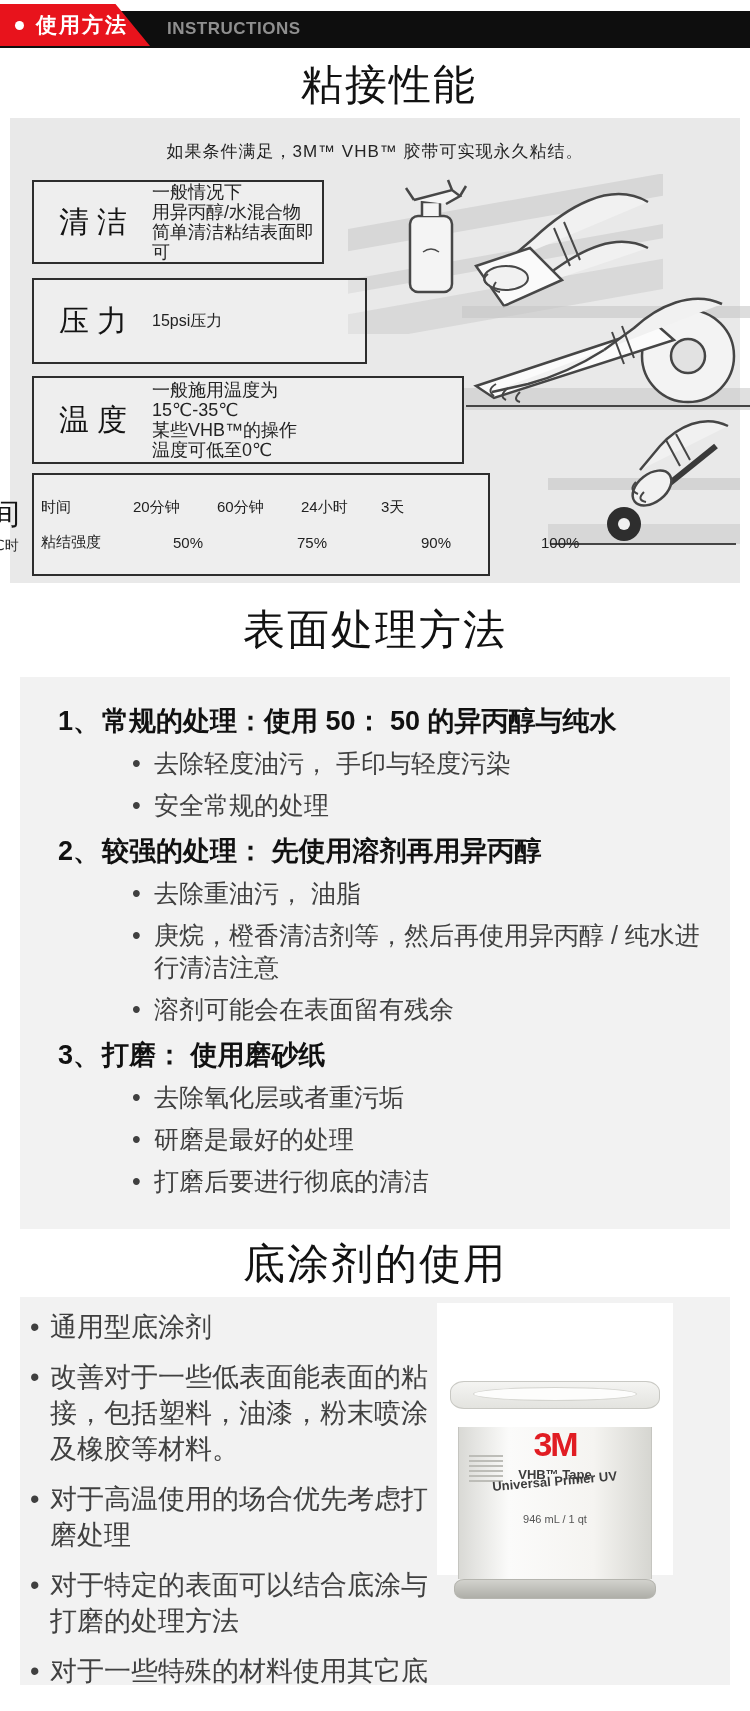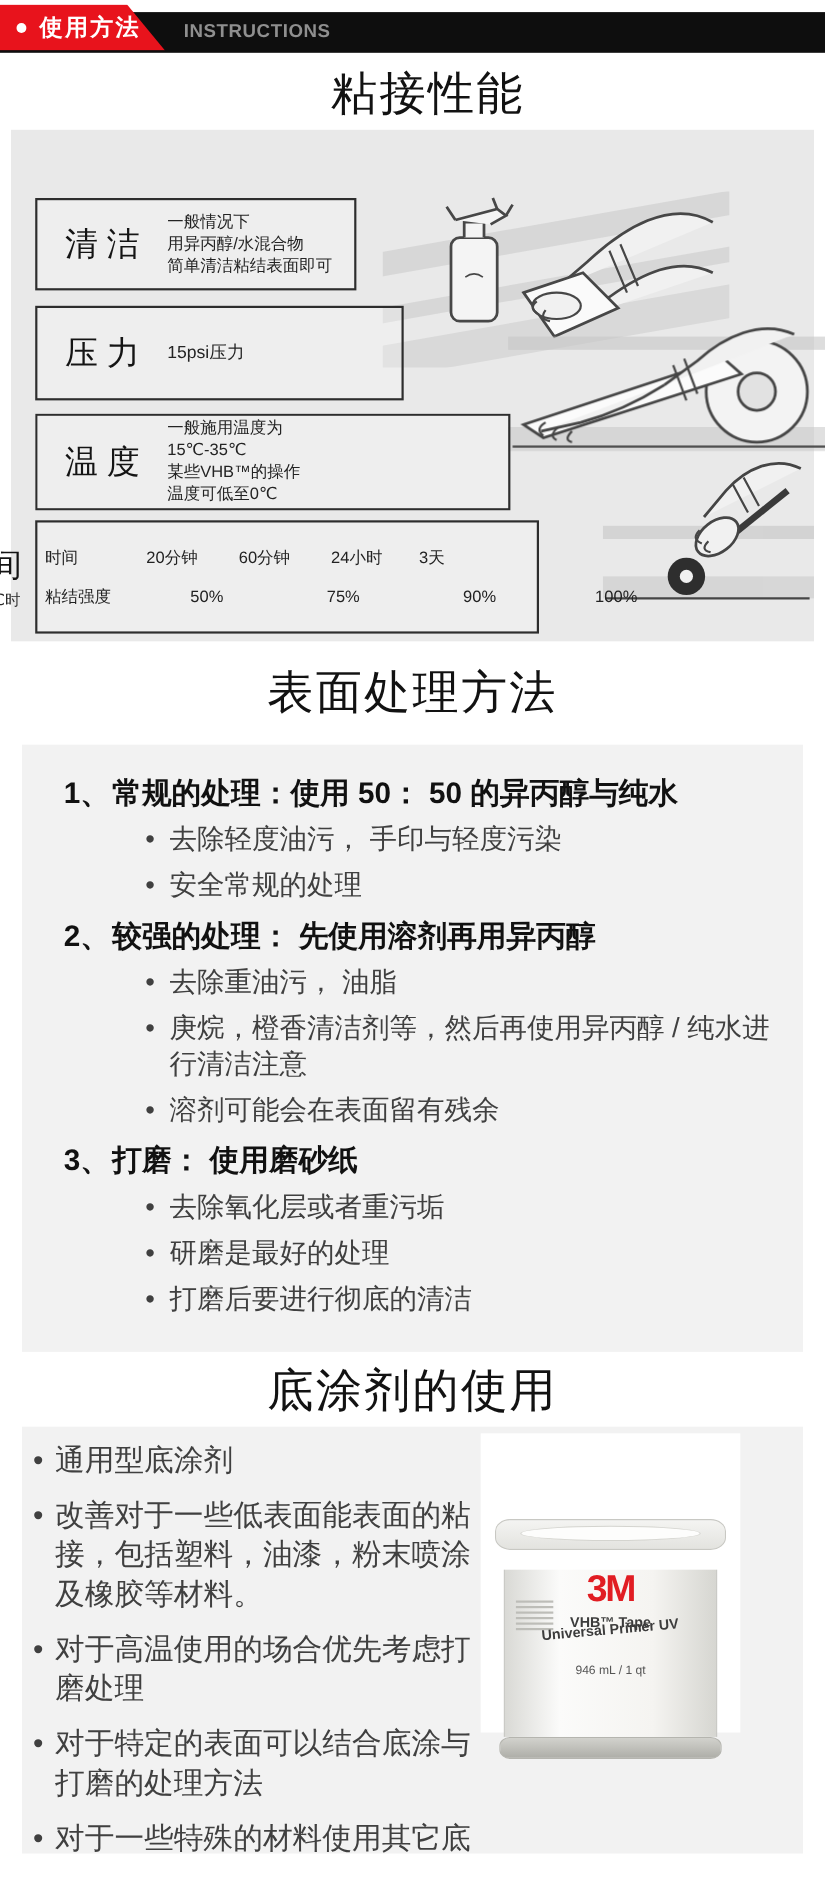--- a/index.html
+++ b/index.html
@@ -40,21 +40,21 @@
     display:flex; align-items:center; background:rgba(255,255,255,0.25);
   }
   .sb1 { top:62px;  width:292px; height:84px; }
   .sb2 { top:160px; width:335px; height:86px; }
   .sb3 { top:258px; width:432px; height:88px; }
   .sb4 { top:355px; width:458px; height:103px;justify-content:center; }
   .step-label {
     width:118px; text-align:center; font-size:30px; letter-spacing:8px;
     color:#141414; flex:0 0 auto; text-indent:8px;
   }
-  .step-lines { font-size:15px; line-height:20px; color:#232323; }
+  .step-lines { font-size:18px; line-height:20px; color:#232323; }
   .sb2 .step-lines { font-size:16px; }
   .time-label-wrap { width:110px; flex:0 0 auto; text-align:center; }
   .time-label { font-size:30px; letter-spacing:8px; text-indent:8px; color:#141414; }
   .time-sublabel { font-size:14px; color:#2a2a2a; margin-top:2px;margin-left:20px; }
   .time-table { font-size:15px; color:#222; }
   .tt-row { display:flex; align-items:center; }
   .tt-row + .tt-row { margin-top:16px;gap:40px; }
   .tt-cell { text-align:left; }
   .c0 { width:92px; } .c1 { width:84px; } .c2 { width:84px; } .c3 { width:80px; } .c4 { width:50px; }
 
@@ -114,20 +114,21 @@
     <div class="header-en">INSTRUCTIONS</div>
     <div class="ribbon">
       <span class="ribbon-dot"></span>
       <span class="ribbon-text">使用方法</span>
     </div>
   </div>
 
   <div class="sec-title t1">粘接性能</div>
 
   <div class="panel1">
+    <div class="intro">如果条件满足，3M™ VHB™ 胶带可实现永久粘结。</div>
 
     <svg class="sketch sk1" width="315" height="160" viewBox="0 0 315 160">
       <g fill="#c9c9c9" opacity="0.55" transform="rotate(-10 157 80)">
         <rect x="-20" y="28" width="360" height="22"></rect>
         <rect x="-20" y="78" width="360" height="14"></rect>
         <rect x="-20" y="112" width="360" height="30" opacity="0.9"></rect>
       </g>
       <g fill="none" stroke="#474747" stroke-width="2.5">
         <rect x="62" y="42" width="42" height="76" rx="8" fill="#f4f4f4"></rect>
         <path d="M74 42 L74 28 L92 28 L92 42" fill="#f4f4f4"></path>

